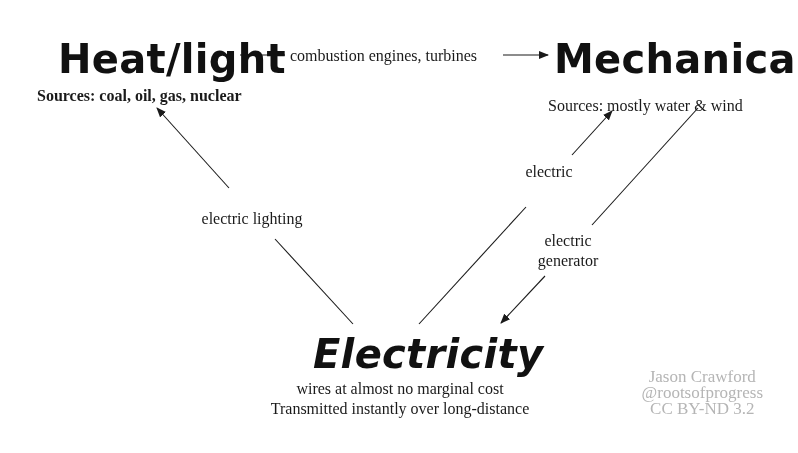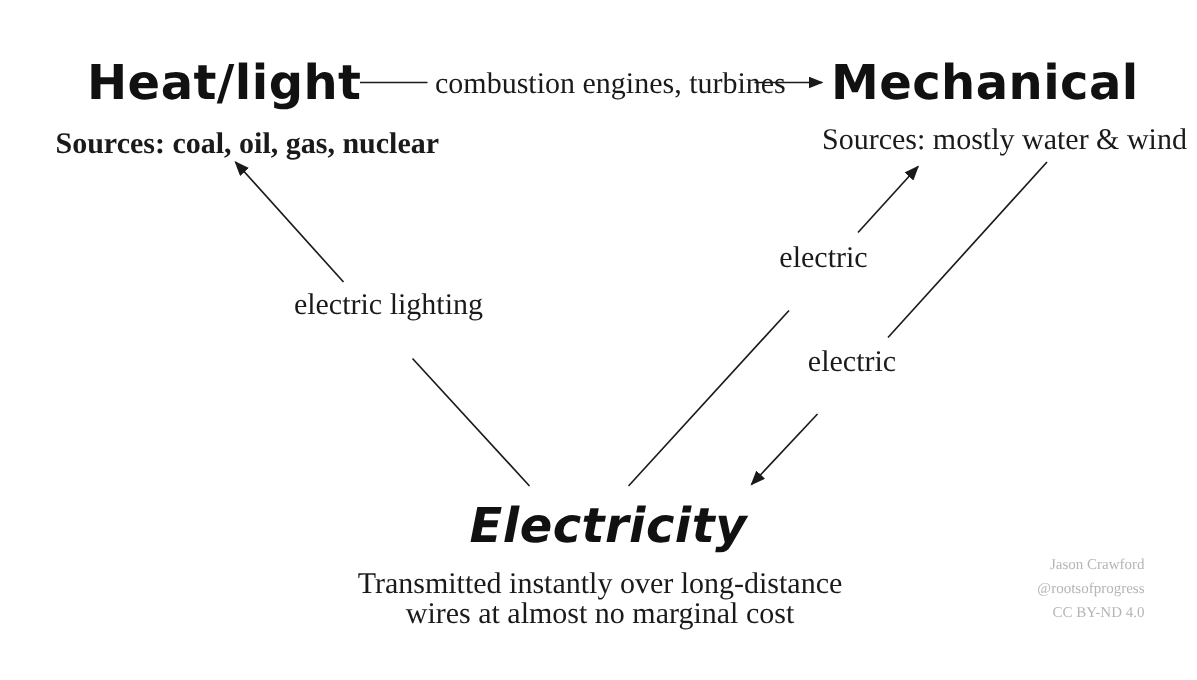--- a/index.html
+++ b/index.html
@@ -2,40 +2,40 @@
 <html><head>
   <meta charset="utf-8">
   <style>
     html, body { margin: 0; padding: 0; background: #ffffff; }
     body { width: 798px; height: 453px; position: relative; overflow: hidden; }
     .title {
       position: absolute;
       font-family: "DejaVu Sans", sans-serif;
       font-weight: bold;
       color: #111111;
-      font-size: 32px;
+      font-size: 40px;
       white-space: nowrap;
       letter-spacing: 0.3px;
     }
     .serif {
       position: absolute;
       font-family: "Liberation Serif", "DejaVu Serif", serif;
       color: #1a1a1a;
-      font-size: 20px;
+      font-size: 16px;
       white-space: nowrap;
       line-height: 20px;
     }
     .center { text-align: center; }
     .credit {
       position: absolute;
       font-family: "Liberation Serif", "DejaVu Serif", serif;
       color: #b5b5b5;
-      font-size: 10px;
+      font-size: 17px;
       line-height: 16px;
-      text-align: right;
+      text-align: center;
       white-space: nowrap;
     }
     svg.arrows { position: absolute; left: 0; top: 0; }
   </style>
 </head>
 <body>
 
 <svg class="arrows" width="798" height="453">
   <defs>
     <marker id="ah" markerWidth="10" markerHeight="8" refX="9" refY="4" orient="auto" markerUnits="userSpaceOnUse">
@@ -53,39 +53,40 @@
   <line x1="419" y1="324" x2="526" y2="207" stroke="#1a1a1a" stroke-width="1.1"></line>
 
   <line x1="698" y1="108" x2="592" y2="225" stroke="#1a1a1a" stroke-width="1.1"></line>
   <line x1="545" y1="276" x2="501" y2="323" stroke="#1a1a1a" stroke-width="1.1" marker-end="url(#ah)"></line>
 </svg>
 
 <div class="title" style="left:58px; top:36px;">Heat/light</div>
 <div class="serif" style="left:37px; top:86px;font-weight:bold;">Sources: coal, oil, gas, nuclear</div>
 
 <div class="title" style="left:554px; top:36px;">Mechanical</div>
-<div class="serif" style="left:548px; top:83px;">Sources: mostly water &amp; wind</div>
+<div class="serif" style="left:548px; top:96px;">Sources: mostly water &amp; wind</div>
 
 <div class="serif" style="left:290px; top:46px;">combustion engines, turbines</div>
 
-<div class="serif center" style="left:182px; top:193px; width:140px;text-align:right;">
+<div class="serif center" style="left:182px; top:209px; width:140px;">
   <div>electric lighting</div>
 </div>
 
 <div class="serif center" style="left:509px; top:162px; width:80px;">
   <div>electric</div>
 </div>
 
 <div class="serif center" style="left:528px; top:231px; width:80px;">
   <div>electric</div>
+  <div>generator</div>
 </div>
 
 <div class="title" style="left:313px; top:331px;font-style:italic;">Electricity</div>
 <div class="serif center" style="left:220px; top:379px; width:360px;">
+  <div>wires at almost no marginal cost</div>
   <div>Transmitted instantly over long-distance</div>
-  <div>wires at almost no marginal cost</div>
 </div>
 
 <div class="credit" style="right:35px; top:369px;">
   <div>Jason Crawford</div>
   <div>@rootsofprogress</div>
-  <div>CC BY-ND 4.0</div>
+  <div>CC BY-ND 3.2</div>
 </div>
 
 </body></html>

